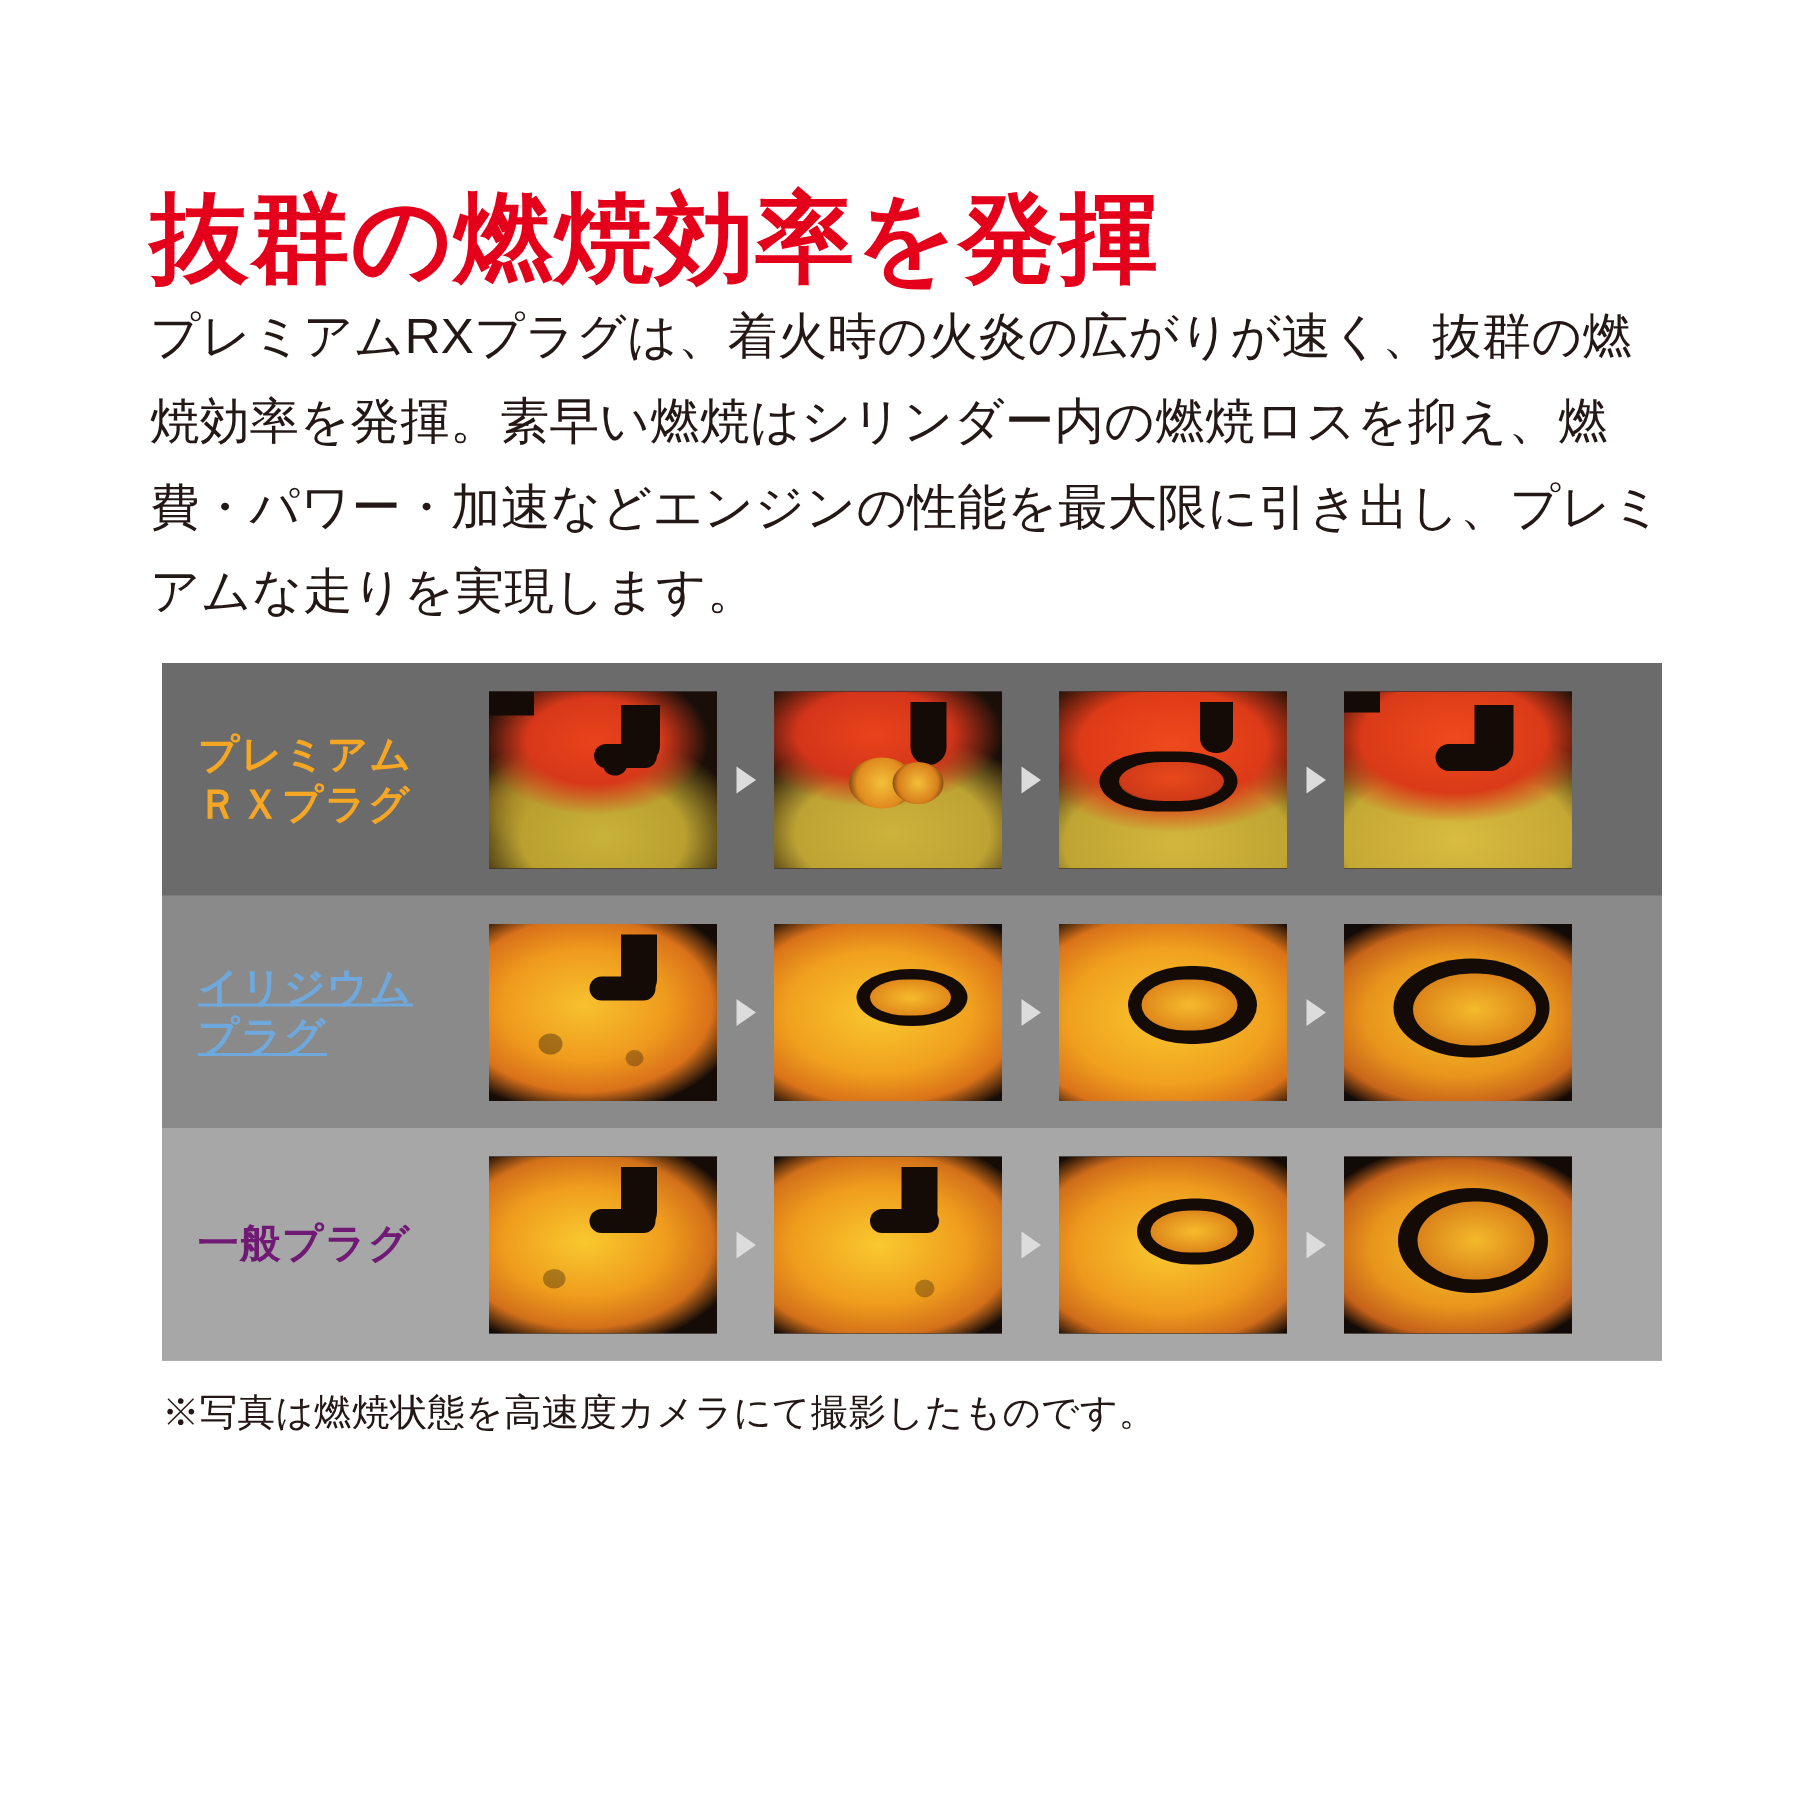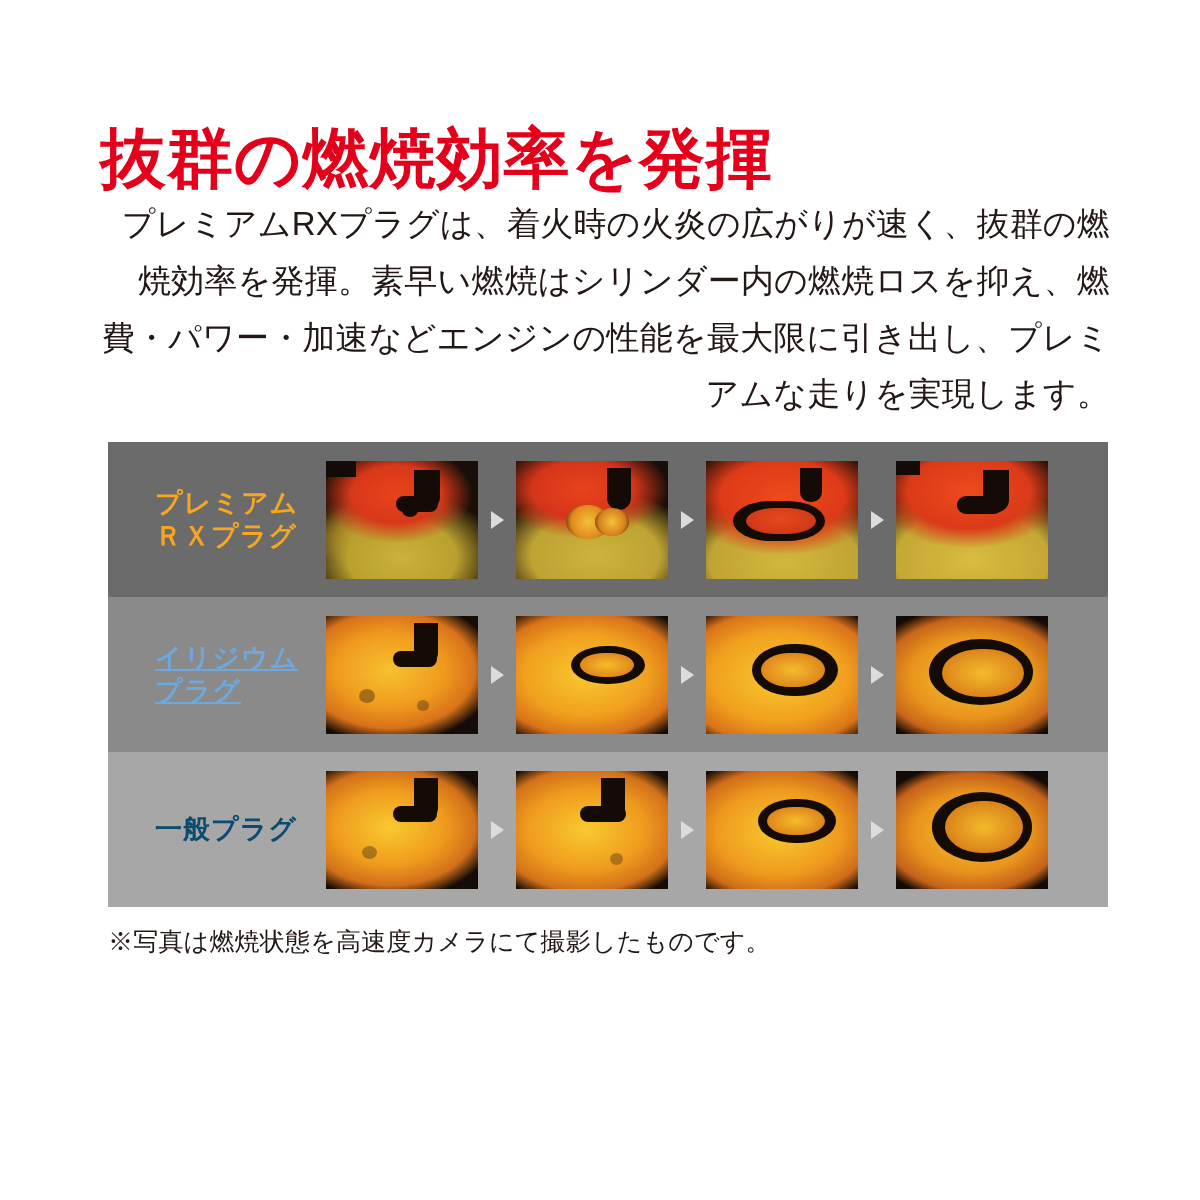--- a/index.html
+++ b/index.html
@@ -36,21 +36,20 @@
     left: 100px;
     top: 196px;
     width: 1010px;
     font-size: 33px;
     line-height: 1.72;
     color: #231815;
     letter-spacing: 0.2px;
   }
   .lead p {
     margin: 0;
-    text-align: right;
   }
 
   
   .compare {
     position: absolute;
     left: 108px;
     top: 442px;
     width: 1000px;
     height: 465px;
     background: #6e6e6e;
@@ -63,30 +62,30 @@
     box-sizing: border-box;
   }
   .row.r1 { background: #6b6b6b; }
   .row.r2 { background: #8a8a8a; }
   .row.r3 { background: #a7a7a7; }
 
   .row-label {
     width: 218px;
     flex: 0 0 218px;
     box-sizing: border-box;
-    padding-left: 47px;
+    padding-left: 24px;
     font-size: 27px;
     font-weight: bold;
     line-height: 1.22;
     letter-spacing: 1px;
     white-space: pre-line;
   }
   .row.r1 .row-label { color: #f5a623; }
   .row.r2 .row-label { color: #6fa8dc; text-decoration: underline; }
-  .row.r3 .row-label { color: #0c4a6e; }
+  .row.r3 .row-label { color: #701a75; }
 
   .frames {
     display: flex;
     align-items: center;
     flex: 1 1 auto;
   }
   .frame {
     width: 152px;
     height: 118px;
     position: relative;

